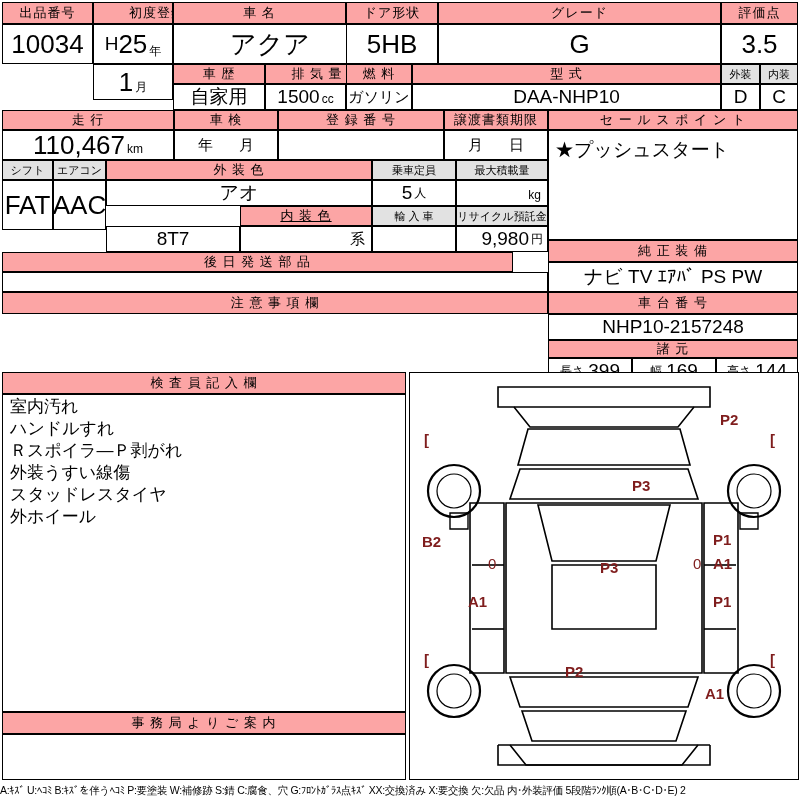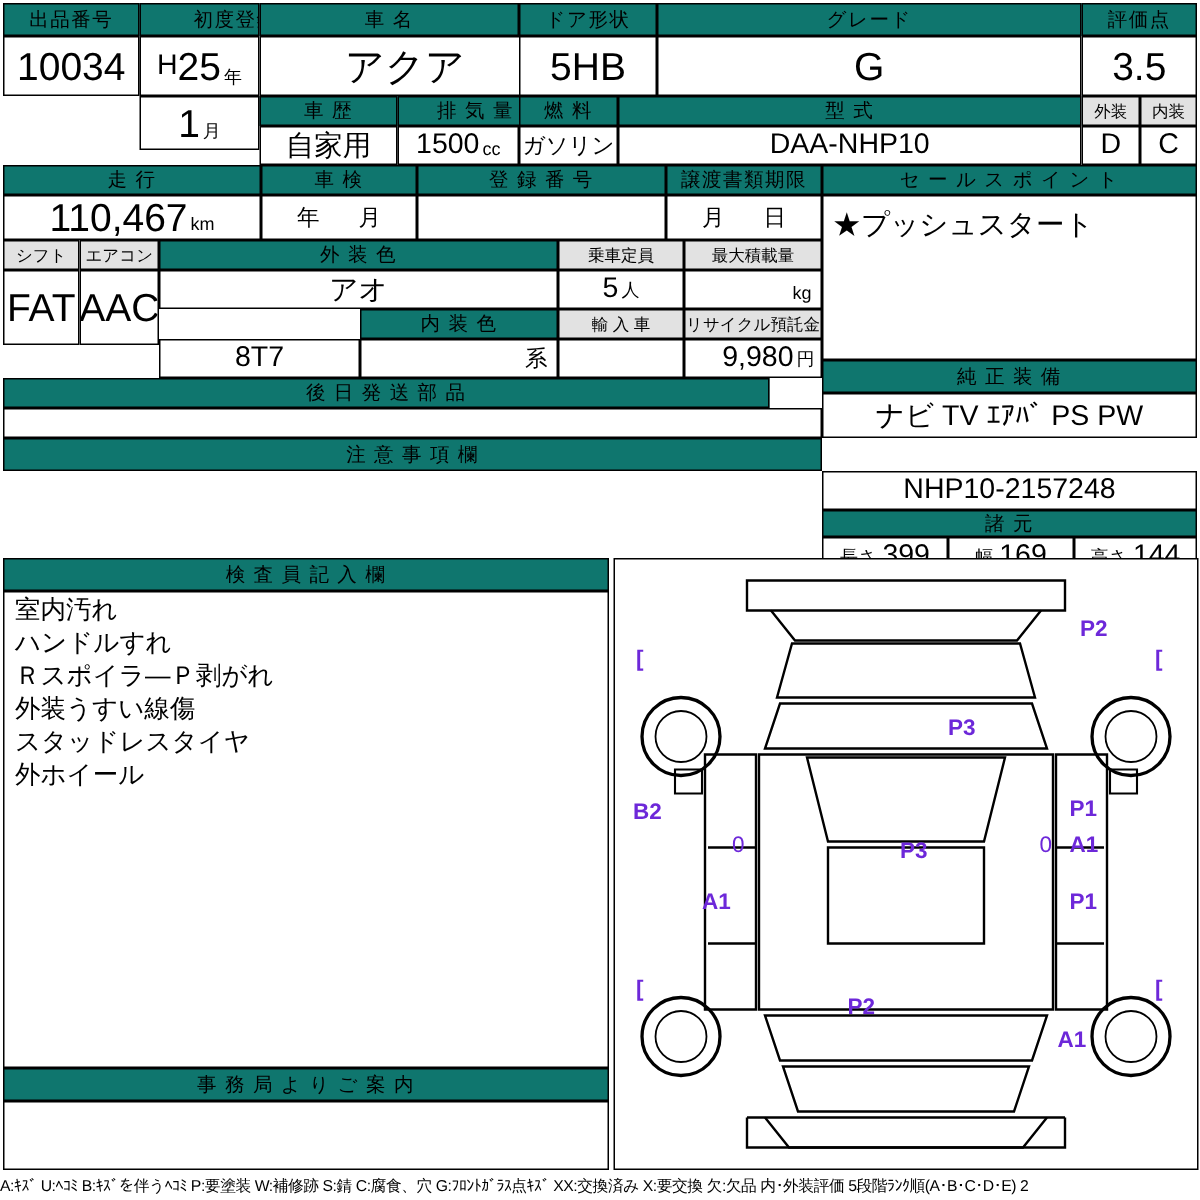--- a/index.html
+++ b/index.html
@@ -25,21 +25,21 @@
     position: absolute;
     box-sizing: border-box;
     border: 1px solid #000;
     display: flex;
     align-items: center;
     justify-content: center;
     overflow: hidden;
     white-space: nowrap;
   }
   .hdr {
-    background: #0f766e;
+    background: #fca5a5;
     font-size: 13px;
     letter-spacing: 1px;
   }
   .hdr-sm {
     background: #e2e2e2;
     font-size: 11px;
     letter-spacing: 0px;
   }
   .val {
     background: #ffffff;
@@ -83,21 +83,21 @@
     width: 390px;
     height: 408px;
     box-sizing: border-box;
     border: 1px solid #000;
     background: #fff;
   }
   .dlabel {
     position: absolute;
     font-size: 15px;
     font-weight: bold;
-    color: #6d28d9;
+    color: #7f1d1d;
     background: transparent;
   }
 </style>
 </head>
 <body>
 
 <div class="sheet">
 
   <div class="bx hdr" style="left:2px; top:2px; width:91px; height:22px;">出品番号</div>
   <div class="bx hdr" style="left:93px; top:2px; width:80px; height:22px;padding-left:48px;">初度登録</div>
@@ -173,21 +173,21 @@
   <div class="bx val val-lg" style="left:53px; top:180px; width:53px; height:50px;">AAC</div>
   <div class="bx val val-md" style="left:106px; top:180px; width:266px; height:26px;">アオ</div>
   <div class="bx" style="left:372px; top:180px; width:84px; height:26px;">
     <span class="val-md">5</span>
     <span class="sub">人</span>
   </div>
   <div class="bx" style="left:456px; top:180px; width:92px; height:26px; justify-content:flex-end; padding-right:6px;">
     <span class="sub">kg</span>
   </div>
 
-  <div class="bx hdr" style="left:240px; top:206px; width:132px; height:20px;">内 装 色</div>
+  <div class="bx hdr" style="left:240px; top:206px; width:132px; height:20px;text-decoration:underline;">内 装 色</div>
   <div class="bx hdr-sm" style="left:372px; top:206px; width:84px; height:20px;">輸 入 車</div>
   <div class="bx hdr-sm" style="left:456px; top:206px; width:92px; height:20px;">リサイクル預託金</div>
 
   <div class="bx val val-md" style="left:106px; top:226px; width:134px; height:26px;">8T7</div>
   <div class="bx" style="left:240px; top:226px; width:132px; height:26px; justify-content:flex-end; padding-right:6px;">
     <span class="val-sm"></span>
     <span class="val-sm">系</span>
   </div>
   <div class="bx val val-md" style="left:372px; top:226px; width:84px; height:26px;"></div>
   <div class="bx" style="left:456px; top:226px; width:92px; height:26px; justify-content:flex-end; padding-right:4px;">
@@ -196,20 +196,21 @@
   </div>
 
   <div class="bx hdr" style="left:2px; top:252px; width:511px; height:20px;">後 日 発 送 部 品</div>
   <div class="bx val" style="left:2px; top:272px; width:546px; height:20px;"></div>
 
   <div class="bx val val-md" style="left:548px; top:262px; width:250px; height:30px;">ナビ TV ｴｱﾊﾞ PS PW</div>
   <div class="bx hdr" style="left:548px; top:240px; width:250px; height:22px;">純 正 装 備</div>
 
   <div class="bx hdr" style="left:2px; top:292px; width:546px; height:22px;">注 意 事 項 欄</div>
 
+  <div class="bx hdr" style="left:548px; top:292px; width:250px; height:22px;">車 台 番 号</div>
   <div class="bx val val-md" style="left:548px; top:314px; width:250px; height:26px;">NHP10-2157248</div>
   <div class="bx hdr" style="left:548px; top:340px; width:250px; height:18px;">諸 元</div>
 
   <div class="bx" style="left:548px; top:358px; width:84px; height:26px;">
     <span class="val-sm" style="font-size:12px;">長さ</span>
     <span class="val-md" style="margin-left:4px;">399</span>
   </div>
   <div class="bx" style="left:632px; top:358px; width:84px; height:26px;">
     <span class="val-sm" style="font-size:12px;">幅</span>
     <span class="val-md" style="margin-left:4px;">169</span>

